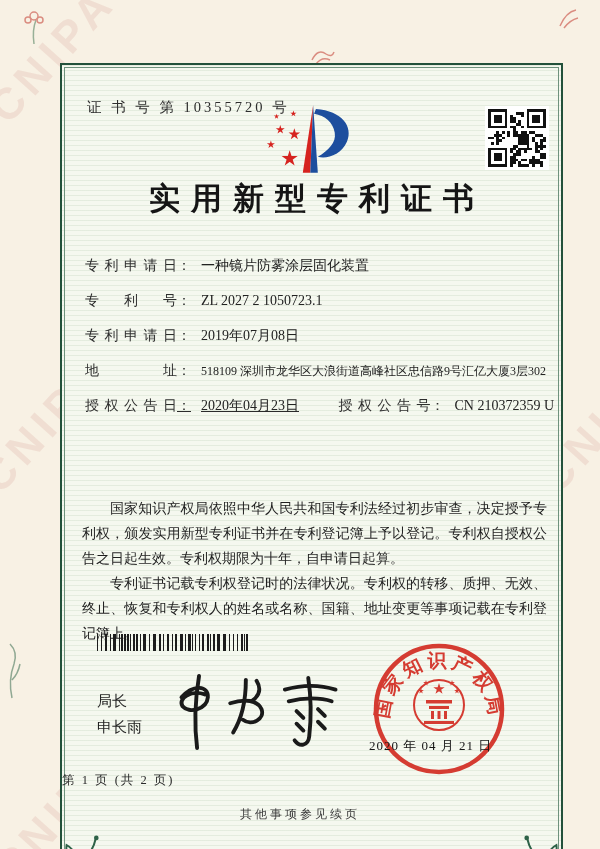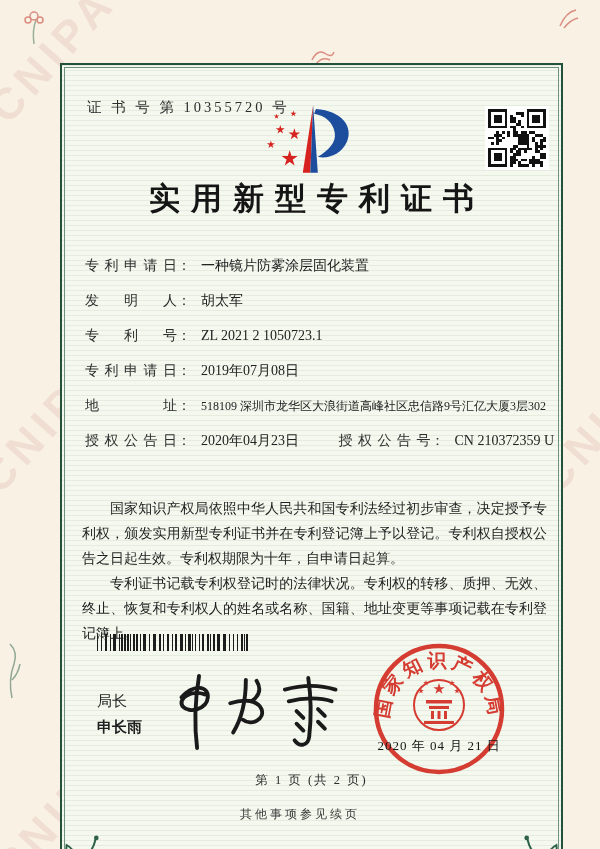--- a/index.html
+++ b/index.html
@@ -41,38 +41,38 @@
   }
   .fields{position:absolute;left:23px;top:192px;width:460px;font-size:14px;}
   .frow{height:35px;white-space:nowrap;}
   .flabel{
     display:inline-block;width:92px;text-align:justify;text-align-last:justify;
     color:#2e2e2e;vertical-align:top;
   }
   .fcolon{color:#2e2e2e;}
   .fvalue{margin-left:10px;color:#222;margin-top:8px;}
   .fvalue.small{font-size:12px;letter-spacing:0;}
-  .fgroupA{display:inline-block;width:250px;}
+  .fgroupA{display:inline-block;width:250px;text-decoration:underline;}
   .paras{
     position:absolute;left:20px;top:432px;width:465px;
     font-size:14px;line-height:1.78;text-align:justify;color:#1f1f1f;
   }
   .paras p{margin:0;text-indent:2em;}
   .barcode{position:absolute;left:35px;top:569px;width:155px;height:17px;}
   .director{position:absolute;left:35px;top:624px;font-size:15px;color:#1f1f1f;line-height:1.7;}
   .director .t{font-weight:normal;}
-  .director .n{font-weight:bold;}
+  .director .n{font-weight:normal;}
   .signature{position:absolute;left:100px;top:602px;width:195px;height:90px;}
   .seal{position:absolute;left:307px;top:574px;width:140px;height:140px;opacity:0.9;}
   .seal-date{
-    position:absolute;left:307px;top:672px;width:140px;text-align:center;
+    position:absolute;left:307px;top:672px;width:140px;text-align:left;
     font-size:13px;color:#141414;letter-spacing:1px;z-index:3;
   }
   .page-num{
-    position:absolute;left:0;top:707px;width:100%;text-align:center;
+    position:absolute;left:0;top:707px;width:100%;text-align:left;
     font-size:12.5px;color:#2a2a2a;letter-spacing:2px;border-radius:6px;
   }
   .flourish{position:absolute;width:72px;height:66px;z-index:3;}
   .fl-left{left:-8px;bottom:-6px;}
   .fl-right{right:-8px;bottom:-6px;transform:scaleX(-1);}
   .continuation{
     position:absolute;left:0;top:806px;width:100%;text-align:center;
     font-size:12px;color:#3a3a3a;letter-spacing:3px;z-index:2;font-family:Liberation Mono, monospace;
   }
   .deco{position:absolute;z-index:1;opacity:.55;}
@@ -265,24 +265,21 @@
       </g>
   </svg>
 
   <h1 class="title">实用新型专利证书</h1>
 
   <div class="fields">
     <div class="frow">
       <span class="flabel">专利申请日</span><span class="fcolon">：</span><span class="fvalue">一种镜片防雾涂层固化装置</span>
     </div>
     <div class="frow">
-      <span class="flabel">发明人</span><span class="fcolon">：</span><span class="fvalue">胡太军</span>
-    </div>
-    <div class="frow">
-      <span class="flabel">专利号</span><span class="fcolon">：</span><span class="fvalue">ZL 2021 2 1050723.1</span>
+      <span class="flabel">专利号</span><span class="fcolon">：</span><span class="fvalue">ZL 2027 2 1050723.1</span>
     </div>
     <div class="frow">
       <span class="flabel">专利申请日</span><span class="fcolon">：</span><span class="fvalue">2019年07月08日</span>
     </div>
     <div class="frow">
       <span class="flabel">地址</span><span class="fcolon">：</span><span class="fvalue small">518109 深圳市龙华区大浪街道高峰社区忠信路9号汇亿大厦3层302</span>
     </div>
     <div class="frow">
       <span class="fgroupA">
         <span class="flabel">授权公告日</span><span class="fcolon">：</span><span class="fvalue">2020年04月23日</span>

